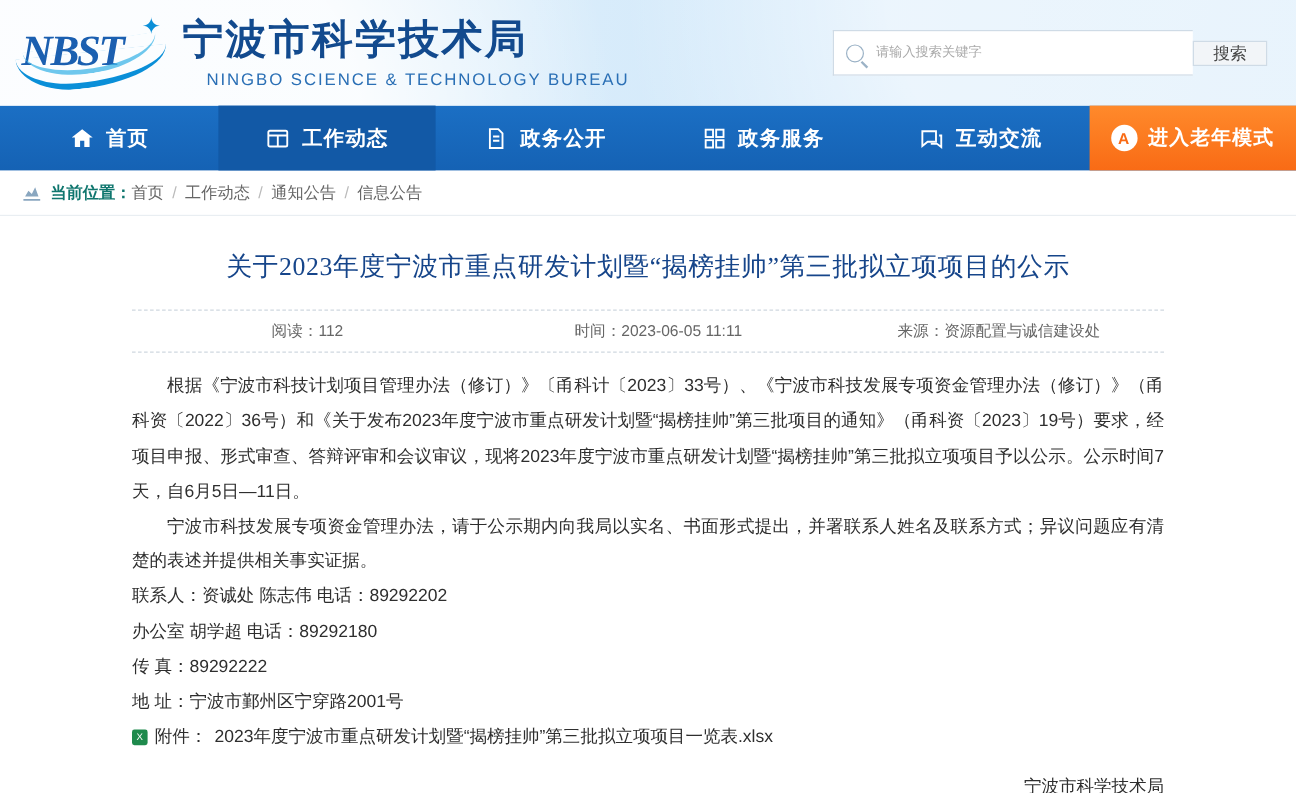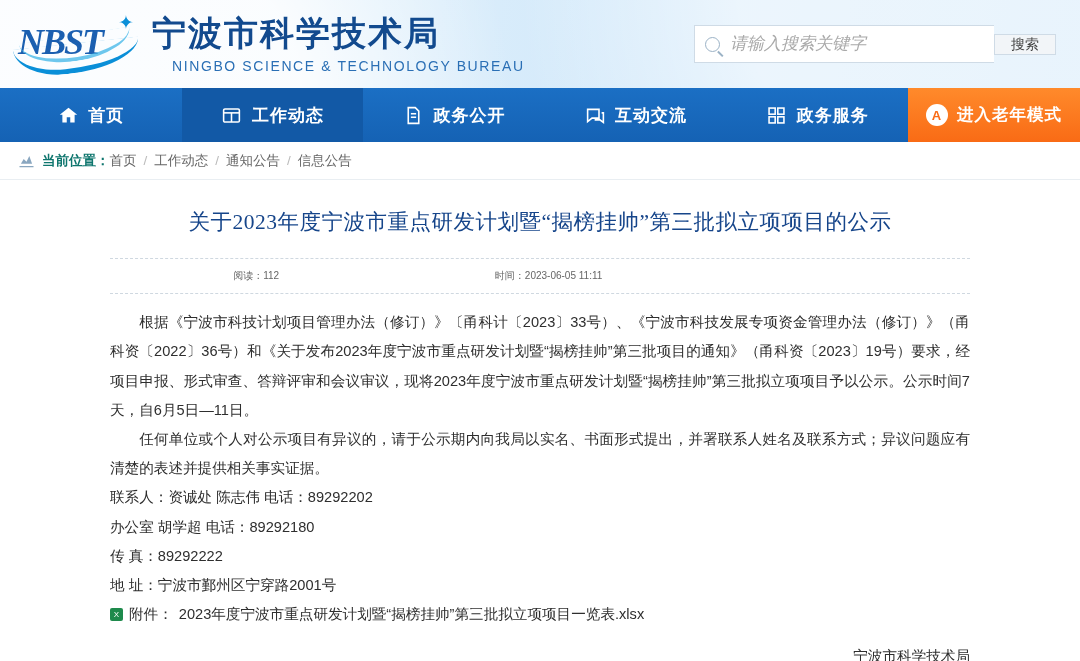--- a/index.html
+++ b/index.html
@@ -116,26 +116,25 @@
   }
   .search-ico::after{
     content:"";
     position:absolute; right:-5px; bottom:-4px;
     width:7px; height:1.6px;
     background:#9bb2c6;
     transform:rotate(45deg);
   }
   .search-input{
     border:none; outline:none;
-    font-size:17px;
+    font-size:11px;
     color:#0369a1;
     width:100%;
     font-family:"Liberation Sans", sans-serif;
     background:transparent;
-    font-style:italic;
   }
   .search-input::placeholder{ color:#a9a9a9; }
   .search-btn{
     width:62px; height:21px;
     background:#f2f5f8;
     border:1px solid #cfdbe6;
     color:#444;
     font-size:14px;
     cursor:pointer;
     font-family:"Liberation Sans", sans-serif;
@@ -208,21 +207,21 @@
     color:#16458a;
     line-height:1.5;
     letter-spacing:.5px;
   }
   .meta{
     margin-top:20px;
     height:36px;
     border-top:1px dashed #cfd8e0;
     border-bottom:1px dashed #cfd8e0;
     display:flex; align-items:center;
-    font-size:10px;
+    font-size:13px;
     color:#666;
   }
   .meta .m1{ width:34%; text-align:center; }
   .meta .m2{ width:34%; text-align:center; }
   .meta .m3{ width:32%; text-align:center; }
 
   .body-text{
     margin-top:14px;
     font-size:14.6px;
     line-height:2.0;
@@ -308,36 +307,36 @@
         <path d="M6 3h8l4 4v14H6z"></path>
           <line x1="9" y1="10" x2="15" y2="10"></line>
           <line x1="9" y1="14" x2="15" y2="14"></line>
       </svg>
     </span>
     <span>政务公开</span>
   </div>
   <div class="nav-item">
     <span class="nav-ico">
       <svg viewBox="0 0 24 24" width="21" height="21" fill="none" stroke="#fff" stroke-width="1.8">
-        <path d="M3 5h13v10H8l-5 4z"></path>
-          <path d="M19 9h2v11l-4-3h-6"></path>
-      </svg>
-    </span>
-    <span>互动交流</span>
-  </div>
-  <div class="nav-item">
-    <span class="nav-ico">
-      <svg viewBox="0 0 24 24" width="21" height="21" fill="none" stroke="#fff" stroke-width="1.8">
         <rect x="3.5" y="3.5" width="7" height="7"></rect>
           <rect x="13.5" y="3.5" width="7" height="7"></rect>
         <rect x="3.5" y="13.5" width="7" height="7"></rect>
           <rect x="13.5" y="13.5" width="7" height="7"></rect>
       </svg>
     </span>
     <span>政务服务</span>
+  </div>
+  <div class="nav-item">
+    <span class="nav-ico">
+      <svg viewBox="0 0 24 24" width="21" height="21" fill="none" stroke="#fff" stroke-width="1.8">
+        <path d="M3 5h13v10H8l-5 4z"></path>
+          <path d="M19 9h2v11l-4-3h-6"></path>
+      </svg>
+    </span>
+    <span>互动交流</span>
   </div>
   <div class="nav-item elder">
     <span class="elder-circle">A</span>
     <span>进入老年模式</span>
   </div>
 </div>
 
 <div class="crumb">
   <span class="home-ico">
     <svg viewBox="0 0 24 20" width="17" height="14" fill="#8aa7c0">
@@ -353,25 +352,26 @@
   <span class="sep">/</span>
   <a href="#">信息公告</a>
 </div>
 
 <div class="article">
   <div class="title">关于2023年度宁波市重点研发计划暨“揭榜挂帅”第三批拟立项项目的公示</div>
 
   <div class="meta">
     <div class="m1">阅读：112</div>
     <div class="m2">时间：2023-06-05 11:11</div>
+    <div class="m3">来源：资源配置与诚信建设处</div>
   </div>
 
   <div class="body-text">
     <p class="p-indent">根据《宁波市科技计划项目管理办法（修订）》〔甬科计〔2023〕33号）、《宁波市科技发展专项资金管理办法（修订）》（甬科资〔2022〕36号）和《关于发布2023年度宁波市重点研发计划暨“揭榜挂帅”第三批项目的通知》（甬科资〔2023〕19号）要求，经项目申报、形式审查、答辩评审和会议审议，现将2023年度宁波市重点研发计划暨“揭榜挂帅”第三批拟立项项目予以公示。公示时间7天，自6月5日—11日。</p>
-    <p class="p-indent">任何单位或个人对公示项目有异议的，请于公示期内向我局以实名、书面形式提出，并署联系人姓名及联系方式；异议问题应有清楚的表述并提供相关事实证据。</p>
+    <p class="p-indent">宁波市科技发展专项资金管理办法，请于公示期内向我局以实名、书面形式提出，并署联系人姓名及联系方式；异议问题应有清楚的表述并提供相关事实证据。</p>
     <p class="contact-line">联系人：资诚处 陈志伟 电话：89292202</p>
     <p class="contact-line">办公室 胡学超 电话：89292180</p>
     <p class="contact-line">传 真：89292222</p>
     <p class="contact-line">地 址：宁波市鄞州区宁穿路2001号</p>
     <p class="attach">
       <span class="xls-ico">X</span>
       <span>附件：</span>
       <a href="#">2023年度宁波市重点研发计划暨“揭榜挂帅”第三批拟立项项目一览表.xlsx</a>
     </p>
   </div>

